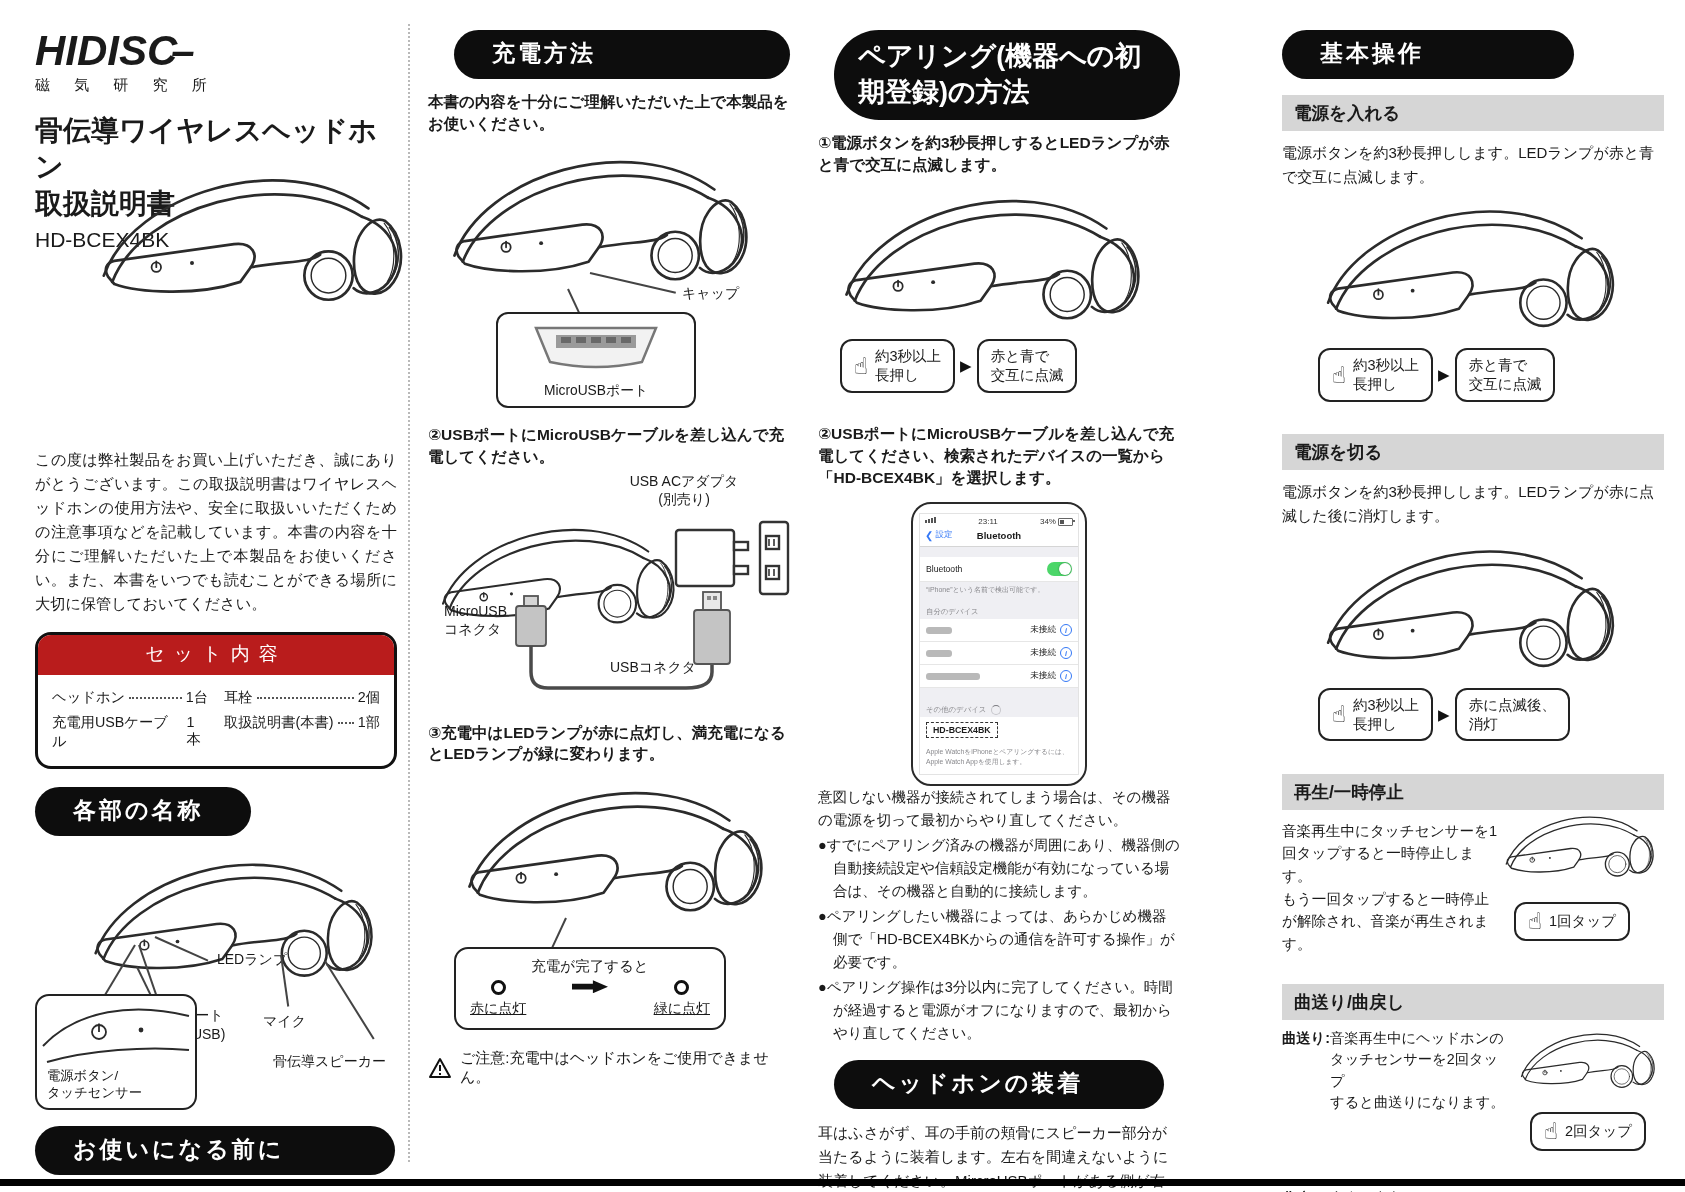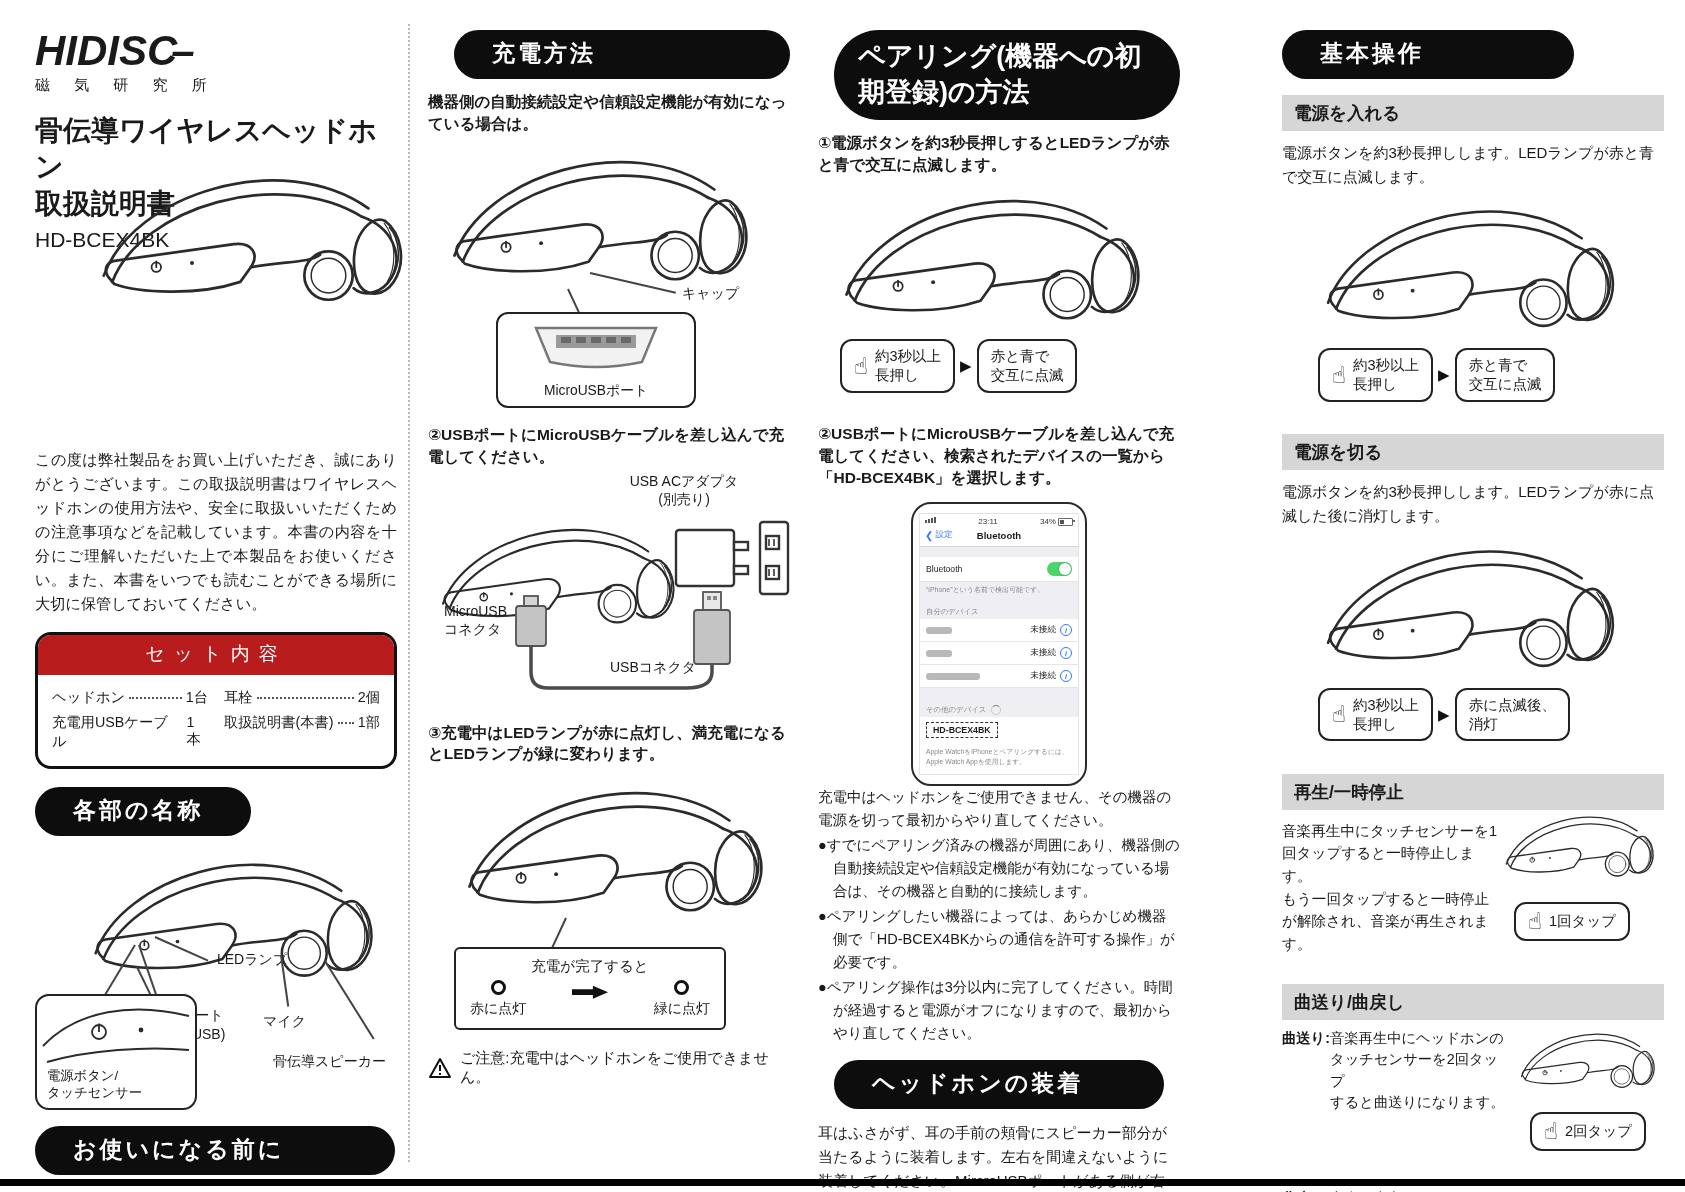--- a/index.html
+++ b/index.html
@@ -52,23 +52,23 @@
   .ln  { position:absolute; height:2px; background:#444; transform-origin:0 50%; }
 
   
   .bubble { display:inline-flex; align-items:center; gap:7px; border:2.5px solid #222; border-radius:12px;
             padding:6px 12px; font-size:14.5px; line-height:1.3; background:#fff; }
   .hand { font-size:23px; line-height:1; }
   .tri { font-size:15px; color:#111; margin:0 5px; }
   .bubbles { position:absolute; display:flex; align-items:center; }
 
   
-  .chgbox { position:absolute; border:2.5px solid #222; border-radius:6px; padding:8px 14px 10px; background:#fff; }
+  .chgbox { position:absolute; border:2.5px solid #222; border-radius:14px; padding:8px 14px 10px; background:#fff; }
   .chgbox .ttl { text-align:center; font-size:14.5px; margin-bottom:4px; }
-  .chgrow { display:flex; align-items:center; justify-content:space-between; }
+  .chgrow { display:flex; justify-content:space-between;text-decoration:underline; }
   .ledstack { text-align:center; font-size:14px; }
   .ring { width:9px; height:9px; border:3px solid #111; border-radius:50%; margin:0 auto 5px; }
   .fatarrow { width:36px; height:13px; background:#111; margin:0 10px 14px;
               clip-path:polygon(0 28%,58% 28%,58% 0,100% 50%,58% 100%,58% 72%,0 72%); }
 
   .portbox { position:absolute; border:2.5px solid #222; border-radius:12px; background:#fff; padding:8px 10px 6px; text-align:center; }
   .portbox .plbl { font-size:13.8px; margin-top:4px; }
 
   .cautionrow { display:flex; align-items:center; gap:8px; margin-top:16px; font-size:15px; }
 
@@ -215,21 +215,21 @@
       </div>
     </div>
 
     <div class="h1" style="width:360px;margin-top:14px">お使いになる前に</div>
     <p class="bodytext" style="margin-top:14px">本製品を満充電してからご使用ください。</p>
 
   </div>
 
   <div class="col" id="col2">
     <div class="h1" style="width:336px;margin-left:26px">充電方法</div>
-    <p class="step">機器側の自動接続設定や信頼設定機能が有効になっている場合は。</p>
+    <p class="step">本書の内容を十分にご理解いただいた上で本製品をお使いください。</p>
 
     <div class="fig" style="height:272px;margin-top:6px">
       <svg class="hp" style="position:absolute;left:10px;top:0;width:330px" viewBox="0 0 320 175">
           <use href="#hp-sym"></use>
         </svg>
       <div class="ln" style="left:162px;top:132px;width:88px;transform:rotate(13deg)"></div>
       <div class="lbl" style="left:254px;top:144px">キャップ</div>
       <div class="ln" style="left:140px;top:148px;width:28px;transform:rotate(65deg)"></div>
       <div class="portbox" style="left:68px;top:172px;width:176px">
         <svg width="140" height="52" viewBox="0 0 140 52">
@@ -396,21 +396,21 @@
           <span>その他のデバイス</span>
           <span class="spin"></span>
         </div>
         <div class="prow" style="border-bottom:none">
           <span class="dashedbox">HD-BCEX4BK</span>
         </div>
         <div class="pfoot">Apple WatchをiPhoneとペアリングするには、Apple Watch Appを使用します。</div>
       </div>
     </div>
 
-    <p class="bodytext small" style="margin-top:0">充電中はヘッドホンをご使用できません、その機器の電源を切って最初からやり直してください。</p>
+    <p class="bodytext small" style="margin-top:0">意図しない機器が接続されてしまう場合は、その機器の電源を切って最初からやり直してください。</p>
     <p class="bodytext small hang">●すでにペアリング済みの機器が周囲にあり、機器側の自動接続設定や信頼設定機能が有効になっている場合は、その機器と自動的に接続します。</p>
     <p class="bodytext small hang">●ペアリングしたい機器によっては、あらかじめ機器側で「HD-BCEX4BKからの通信を許可する操作」が必要です。</p>
     <p class="bodytext small hang">●ペアリング操作は3分以内に完了してください。時間が経過すると電源がオフになりますので、最初からやり直してください。</p>
 
     <div class="h1" style="width:330px;margin-left:16px;margin-top:16px">ヘッドホンの装着</div>
     <p class="bodytext" style="margin-top:12px">耳はふさがず、耳の手前の頬骨にスピーカー部分が当たるように装着します。左右を間違えないように装着してください。MircroUSBポートがある側が右です。</p>
 
   </div>
 
   <div class="col" id="col4">

